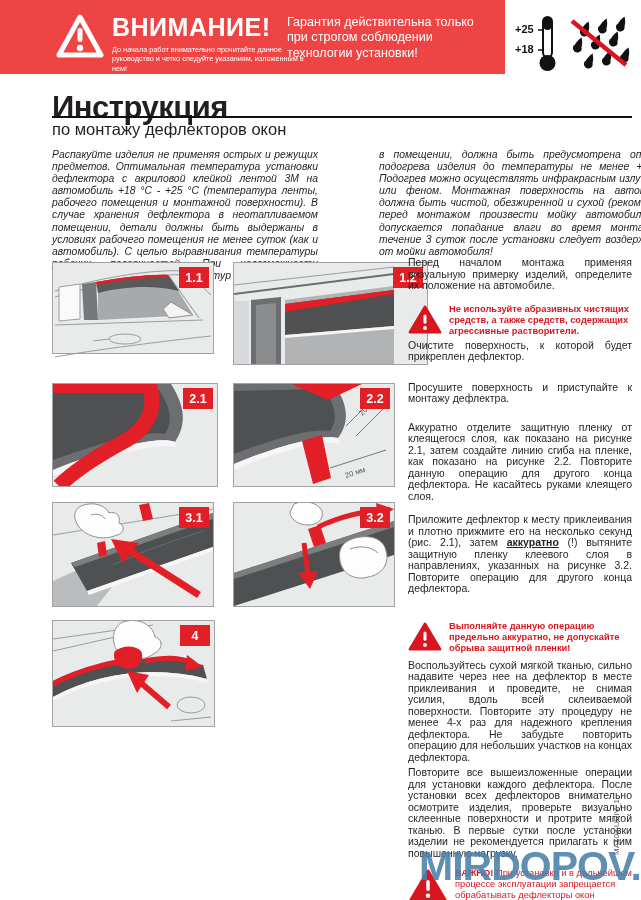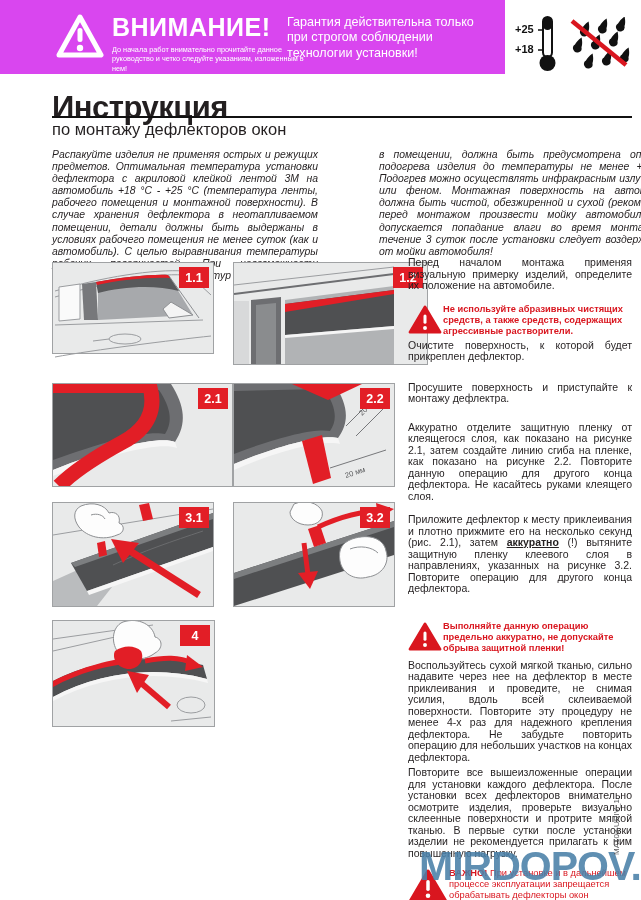--- a/index.html
+++ b/index.html
@@ -1,20 +1,20 @@
 <!DOCTYPE html>
 <html><head>
 <meta charset="utf-8">
 <style>
   html,body{margin:0;padding:0;background:#fff;}
   #page{position:relative;width:641px;height:900px;background:#fff;overflow:hidden;
         font-family:"Liberation Sans",sans-serif;color:#231f20;}
 
   
-  .banner{position:absolute;left:0;top:0;width:505px;height:74px;background:#d946ef;}
+  .banner{position:absolute;left:0;top:0;width:505px;height:74px;background:#ef4444;}
   .banner-tri{position:absolute;left:55px;top:13px;}
   .banner-title{position:absolute;left:112px;top:13px;color:#fff;font-size:25px;font-weight:bold;letter-spacing:.5px;}
   .banner-sub{position:absolute;left:112px;top:45px;width:195px;color:#fff;font-size:7.3px;line-height:1.3;}
   .banner-guar{position:absolute;left:287px;top:15px;width:205px;color:#fff;font-size:12.6px;line-height:1.22;}
   .thermo{position:absolute;left:514px;top:14px;}
   .nowater{position:absolute;left:566px;top:17px;}
 
   
   .doc-title{position:absolute;left:52px;top:90px;font-size:31px;font-weight:bold;letter-spacing:-.5px;}
   .title-rule{position:absolute;left:52px;top:116px;width:580px;height:2px;background:#111;}
@@ -30,21 +30,21 @@
   .fig svg{position:absolute;left:0;top:0;}
   .fig-label{position:absolute;top:4px;right:4px;width:30px;height:21px;background:#e21e26;
              color:#fff;font-weight:bold;font-size:12.5px;display:flex;align-items:center;justify-content:center;}
 
   
   .steps{position:absolute;left:408px;top:257px;width:224px;}
   .step{font-size:10.5px;line-height:11.5px;text-align:justify;}
   .mb12{margin-bottom:12px}.mb3{margin-bottom:3px}.mb19{margin-bottom:19px}
   .mb17{margin-bottom:17px}.mb26{margin-bottom:26px}.mb6{margin-bottom:6px}
   .mb4{margin-bottom:4px}.mb9{margin-bottom:9px}
-  .warn{display:flex;align-items:flex-start;gap:1px;justify-content:flex-end;}
+  .warn{display:flex;align-items:flex-start;gap:7px;justify-content:flex-end;}
   .warn svg{flex:none;margin-top:1px;}
   .warn-text{font-size:9.3px;line-height:11px;color:#d9161f;font-weight:bold;text-align:left;}
   .warn-text .imp{font-weight:bold;}
   .bold-u{font-weight:bold;text-decoration:underline;}
 
   
   .watermark{position:absolute;left:419px;top:843px;font-size:41px;font-weight:bold;
              color:#4a80a8;letter-spacing:-1px;opacity:.88;z-index:5;}
   .side-code{position:absolute;left:612px;top:855px;transform:rotate(-90deg);transform-origin:left top;
              font-size:8px;color:#58595b;white-space:nowrap;z-index:6;}
@@ -124,21 +124,21 @@
       <polygon points="17,37 47,34 47,101 17,101" fill="#6d6e71"></polygon>
       <polygon points="22,42 42,40 42,101 22,101" fill="#8a8c8e"></polygon>
       <polygon points="51,37 160,23 160,101 51,101" fill="#b1b3b5"></polygon>
       <polygon points="51,41 160,27 160,63 51,72" fill="#4f5052"></polygon>
       <polygon points="51,41 160,27 160,31 51,49" fill="#e21e26"></polygon>
       <polygon points="51,72 160,63 160,66 51,75" fill="#f5f5f5"></polygon>
     </svg>
     <div class="fig-label">1.2</div>
   </div>
 
-  <div class="fig" style="left:52px;top:383px;width:181px;height:104px;">
+  <div class="fig" style="left:52px;top:383px;width:166px;height:104px;">
     <svg width="160" height="102" viewBox="0 0 160 102">
       <path d="M0,0 L118,0 C132,22 134,40 122,58 C108,52 60,62 0,86 Z" fill="#6d6e71"></path>
       <path d="M0,8 L106,6 C118,24 120,38 112,50 C96,46 55,56 0,76 Z" fill="#4f5052"></path>
       <path d="M122,58 C108,52 60,62 0,86 L0,92 C62,68 108,58 124,64 Z" fill="#f6f6f6"></path>
       <path d="M0,0 H98 V9 H0 Z" fill="#e21e26"></path>
       <path d="M96,0 C104,24 96,44 70,58 C48,70 22,86 6,102" stroke="#e21e26" stroke-width="15" fill="none"></path>
     </svg>
     <div class="fig-label">2.1</div>
   </div>
 

